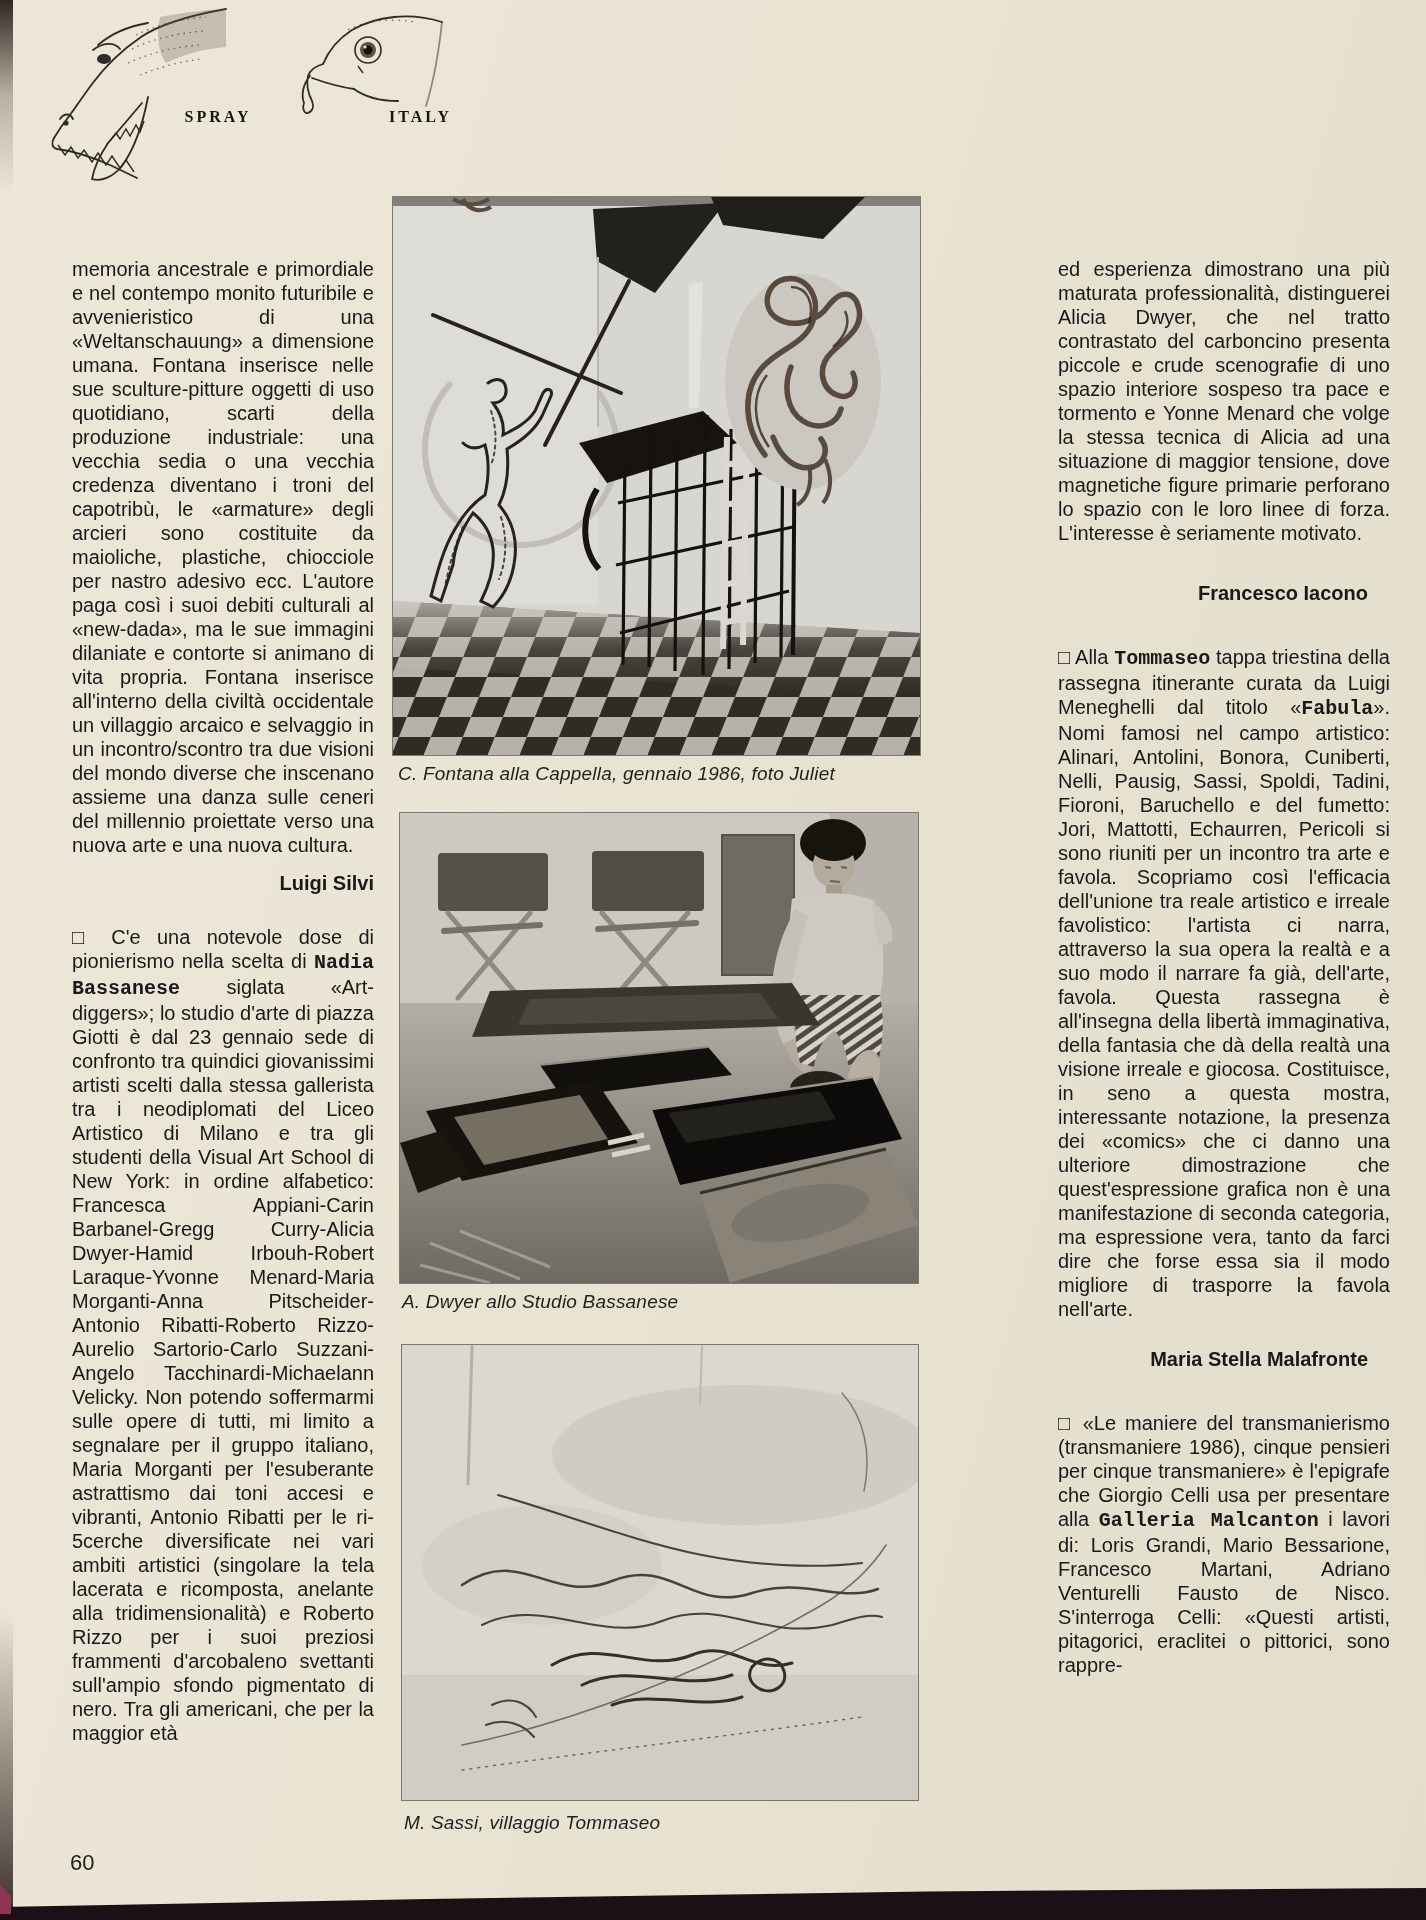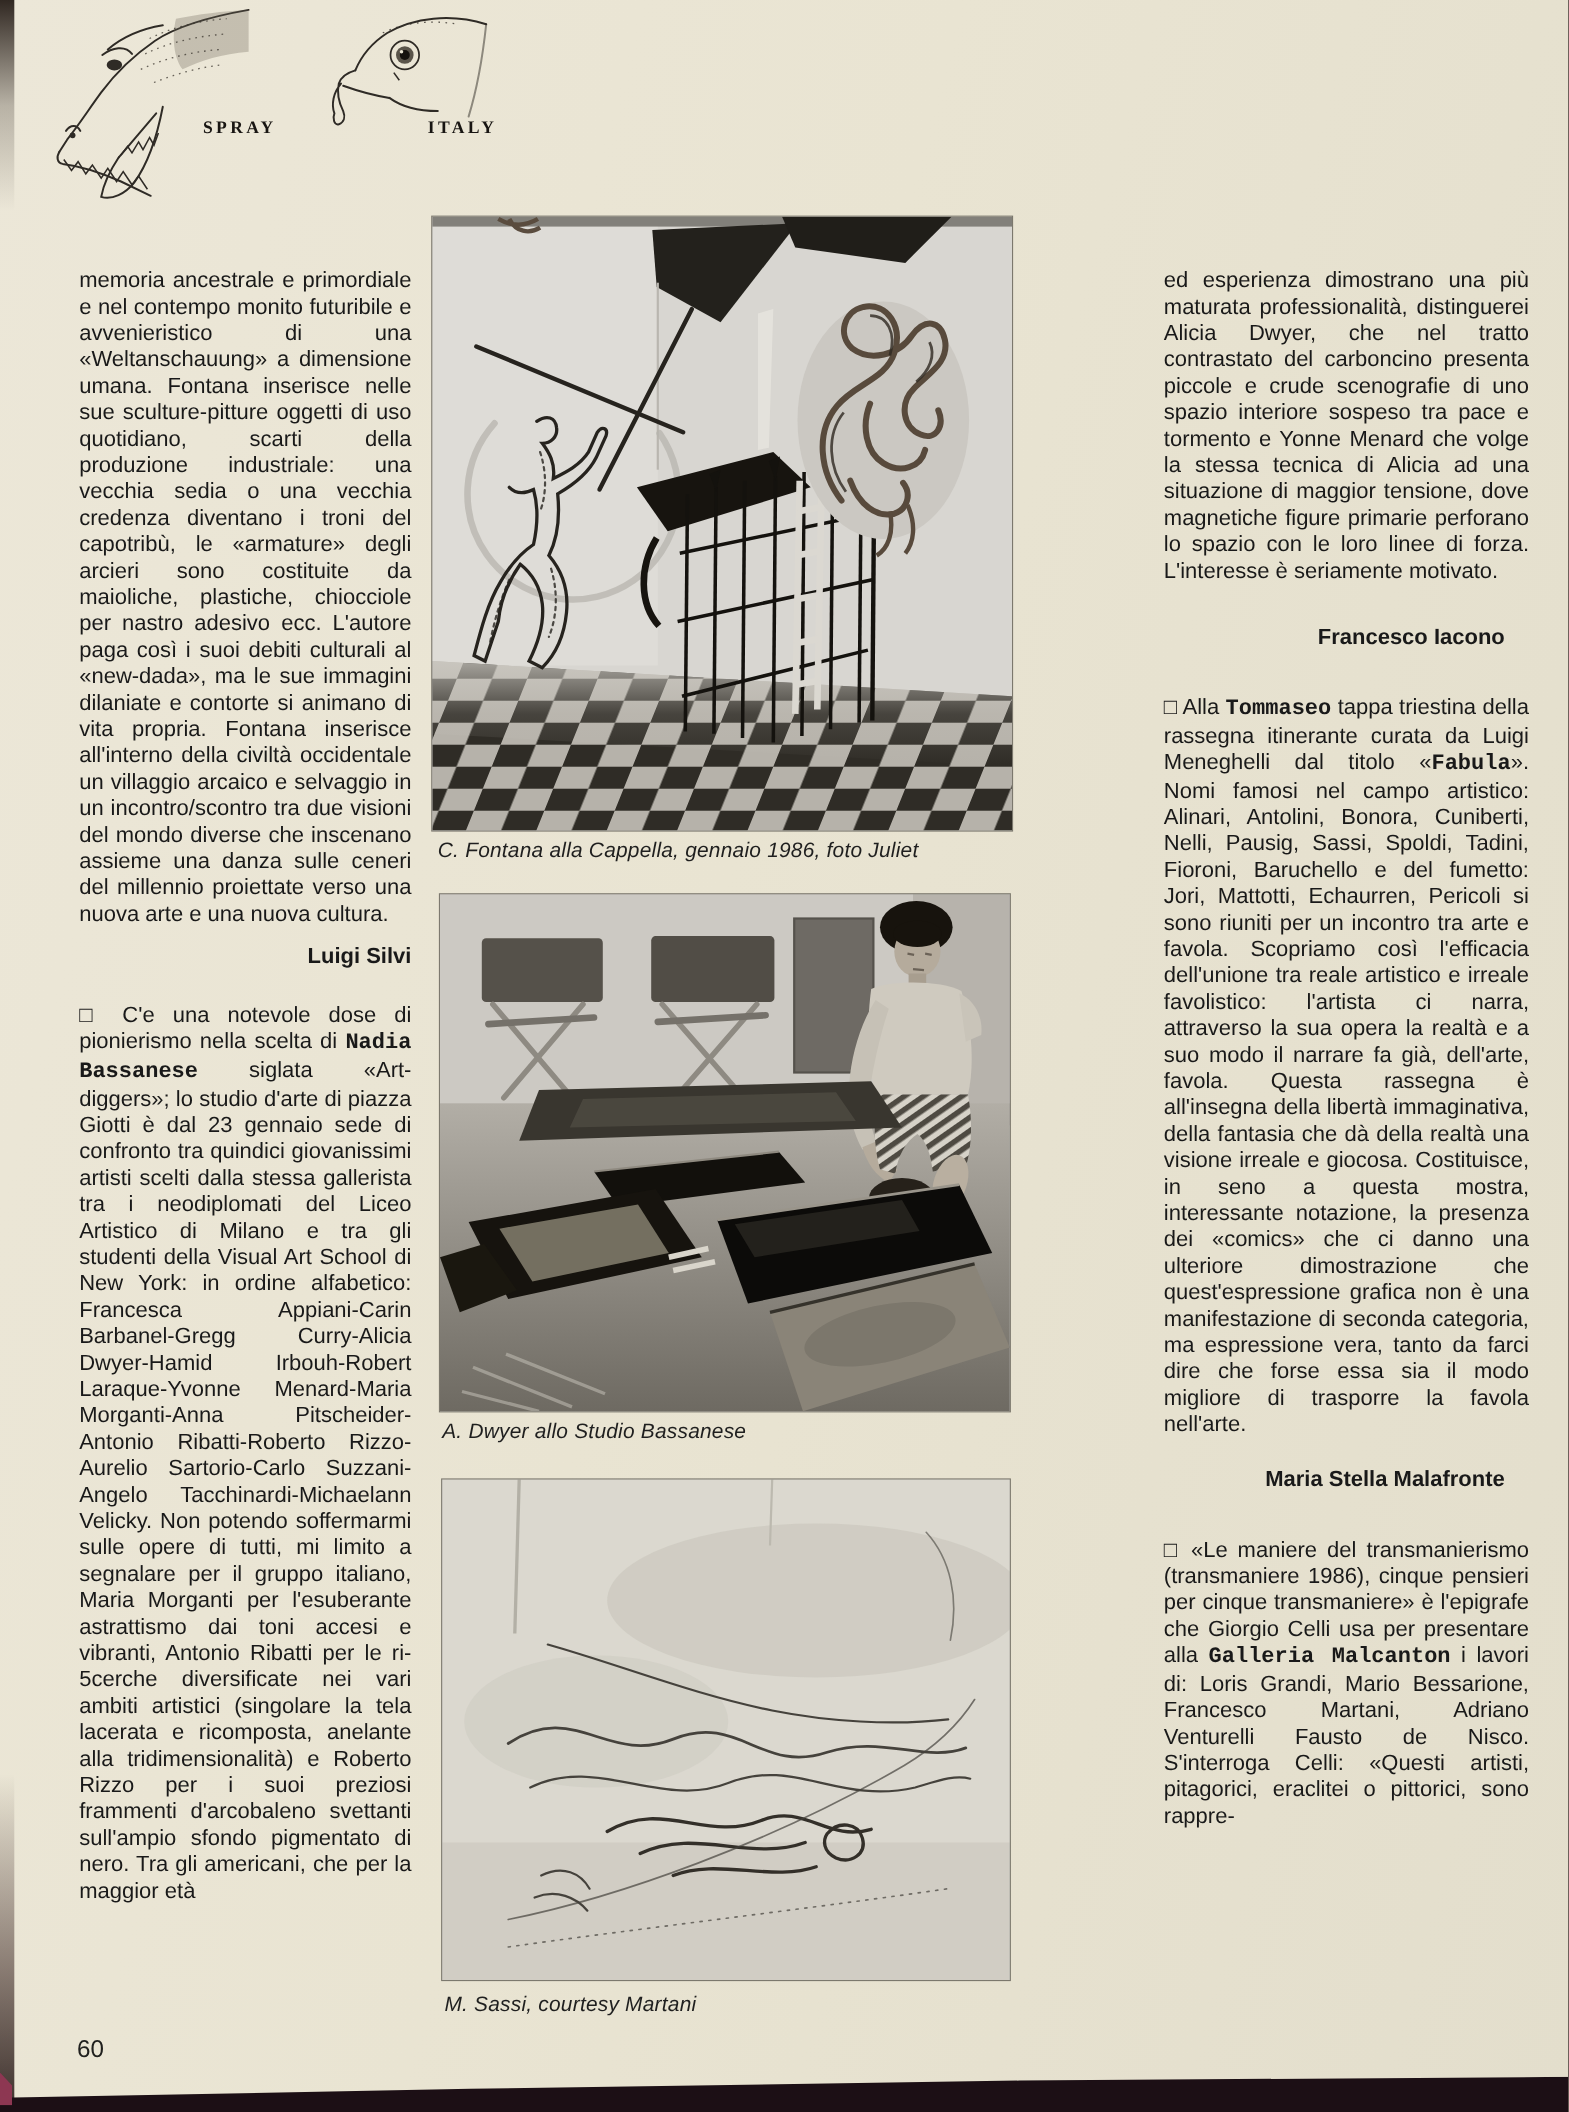--- a/index.html
+++ b/index.html
@@ -14,21 +14,21 @@
     clip-path:polygon(0 62%,30% 38%,65% 16%,100% 6%,100% 100%,0 100%);}
   .edge-accent{position:absolute;left:0;bottom:6px;width:11px;height:30px;background:#8d3752;
     clip-path:polygon(0 0,100% 40%,100% 100%,0 100%);}
   
   .mag-title,.sec-title{position:absolute;top:108px;width:140px;text-align:center;
     font-family:"Liberation Serif",serif;font-weight:bold;font-size:16px;letter-spacing:3px;color:#181512;}
   .mag-title{left:148px;}
   .sec-title{left:312px;text-align:right;}
   .head-art{position:absolute;}
   
-  .col{position:absolute;top:243px;color:#191919;}
+  .col{position:absolute;top:257px;color:#191919;}
   .col-left{left:72px;width:302px;}
   .col-right{left:1058px;width:332px;}
   .col p{margin:0;font-size:20px;line-height:24px;text-align:justify;}
   .b{font-weight:bold;font-family:Liberation Mono, monospace;}
   .byline{font-weight:bold;font-size:20px;line-height:24px;text-align:right;}
   .col-left .byline{margin:14px 0 30px;}
   .col-right .byline{padding-right:22px;}
   .col-right .byline-1{margin:36px 0 40px;}
   .col-right .byline-2{margin:26px 0 40px;}
   
@@ -271,16 +271,16 @@
         <path stroke-width="3" stroke="#332f29" d="M150,320 C200,290 240,330 290,310 C330,294 350,330 390,318 M180,340 C230,316 280,348 330,330 M210,360 C250,344 300,366 340,352"></path>
         <path stroke-width="2" d="M96,150 C160,168 230,196 300,210 C350,220 410,224 460,218"></path>
         <path stroke-width="1.5" opacity=".7" d="M60,400 C160,380 300,330 420,260 C450,242 470,222 484,200"></path>
         <path stroke-width="1.5" opacity=".6" d="M440,48 C462,72 470,108 462,146"></path>
         <path stroke-width="2" d="M90,360 C110,350 126,358 134,372 M84,380 C104,372 122,380 132,392"></path>
         <path stroke-width="3" stroke="#332f29" d="M350,322 C360,310 378,312 382,326 C386,340 372,350 358,344 C346,338 346,328 350,322"></path>
         <path stroke-width="1.5" stroke-dasharray="2 6" opacity=".7" d="M60,425 C180,408 320,392 460,372"></path>
       </g>
     </svg>
   </div>
-  <div class="caption caption-3">M. Sassi, courtesy Martani</div>
+  <div class="caption caption-3">M. Sassi, villaggio Tommaseo</div>
 
   <div class="page-number">60</div>
 </div>
 
 </body></html>

